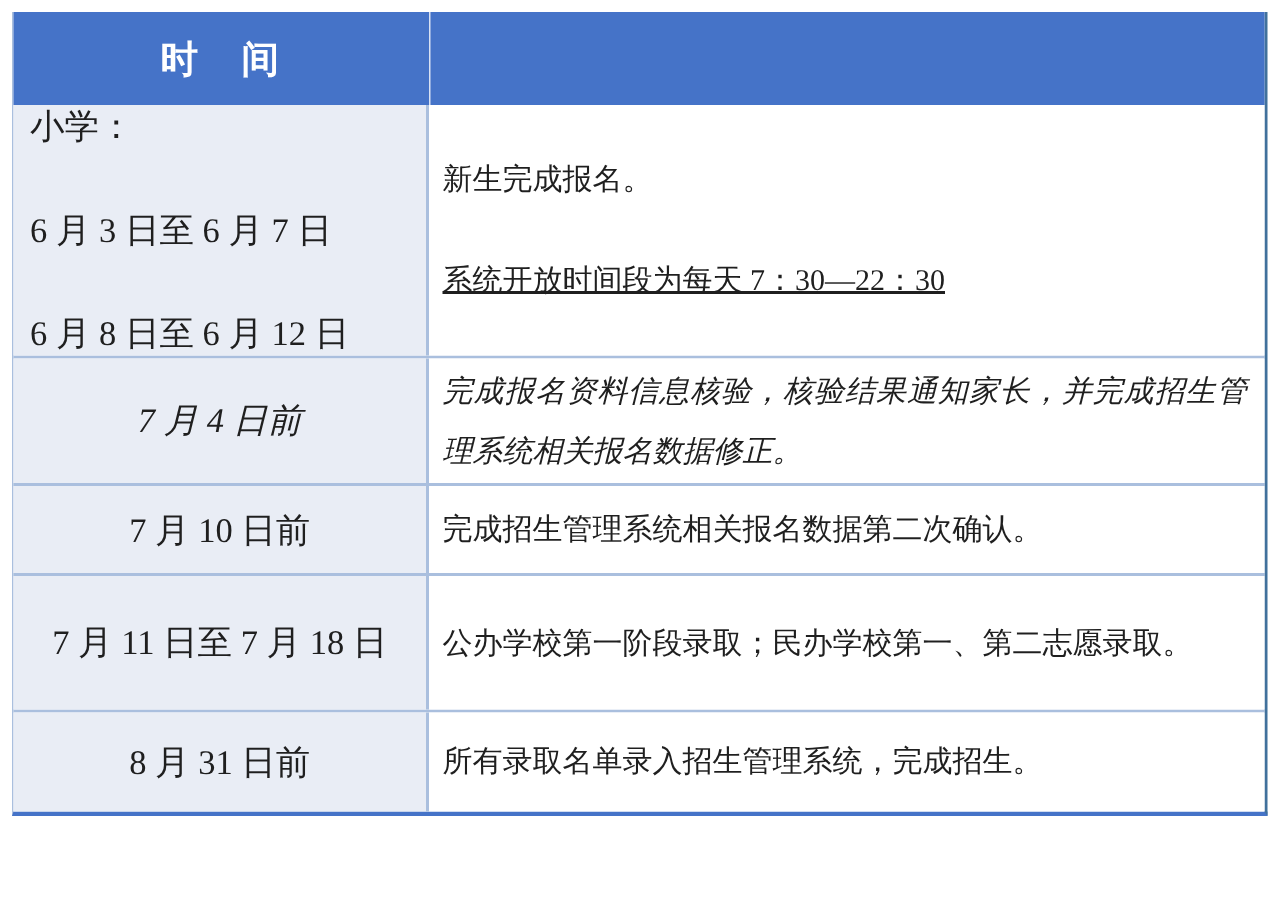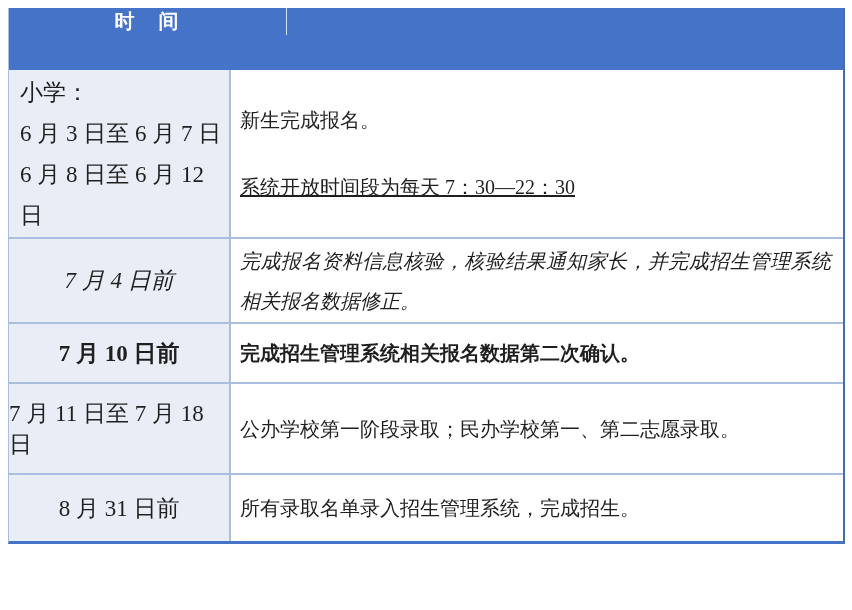--- a/index.html
+++ b/index.html
@@ -21,46 +21,46 @@
     border-right: 2px solid var(--side-border, #41719C);
     border-bottom: 3px solid var(--bottom-border, #4573C8);
   }
   .header-row {
     display: flex;
     height: 62px;
     background: var(--header-bg, #4573C8);
     color: var(--header-text, #FFFFFF);
     font-family: "Liberation Sans", "DejaVu Sans", sans-serif;
     font-weight: bold;
-    font-size: 20px;
+    font-size: 25px;
     letter-spacing: 2px;
-    flex-direction: column;
   }
   .header-cell {
     display: flex;
     align-items: center;
     justify-content: center;
   }
   .header-cell.time { width: 277px; border-right: 1px solid #D9E2F3; }
   .header-cell.content { flex: 1; }
 
   .row { display: flex; }
   .row + .row { border-top: 2px solid var(--row-border, #AABFDE); }
 
   .cell { box-sizing: border-box; }
   .time-cell {
-    width: 222px;
+    width: 277px;
     background: var(--time-col-bg, #E9EDF5);
     border-right: 2px solid var(--row-border, #AABFDE);
     display: flex;
     flex-direction: column;
     justify-content: center;
     align-items: center;
     font-size: 23px;
     color: var(--body-text, #1F1F1F);
+    gap: 28px;
   }
   .time-cell.align-left {
     align-items: flex-start;
     padding-left: 11px;
     line-height: 41px;
   }
   .content-cell {
     flex: 1;
     background: var(--content-col-bg, #FFFFFF);
     display: flex;
@@ -69,21 +69,21 @@
     padding: 0 12px 0 9px;
     font-size: 20px;
     line-height: 40px;
     color: var(--body-text, #1F1F1F);
   }
   .content-cell p { text-align: justify; }
   p { margin: 0; }
 
   .row-0 { height: 167px; }
   .row-1 { height: 83px; font-style: italic; }
-  .row-2 { height: 58px; font-weight: bold; }
+  .row-2 { height: 58px; }
   .row-3 { height: 89px; justify-content: space-between; }
   .row-4 { height: 64px; }
   .row-5 { height: 66px; }
   .row-0 .content-cell p + p { margin-top: 27px; text-decoration: underline; }
 </style>
 </head>
 <body>
 
 <div class="schedule-table">
   <div class="header-row">

